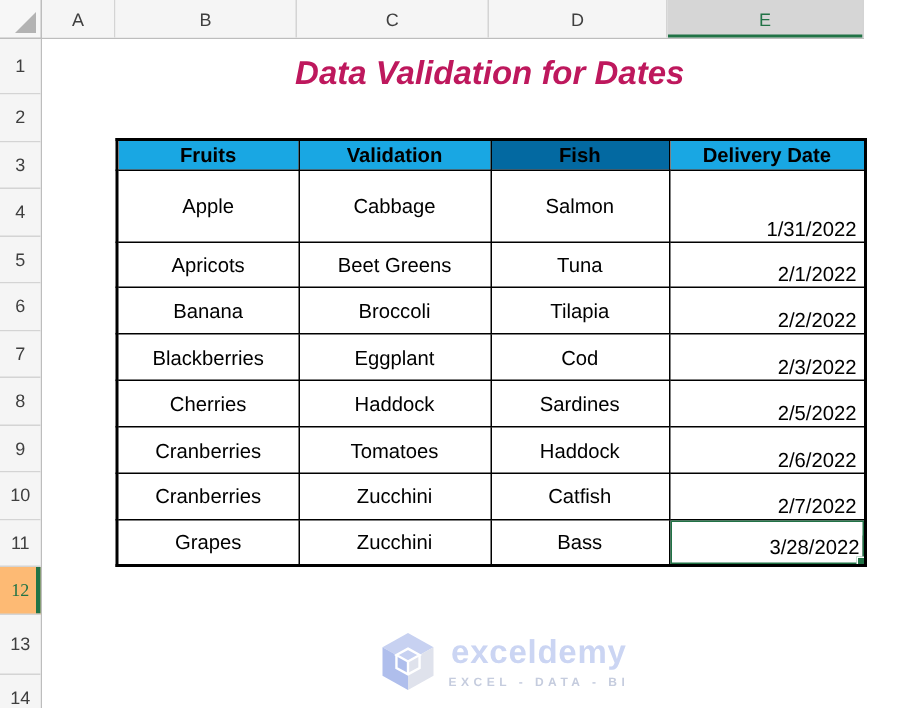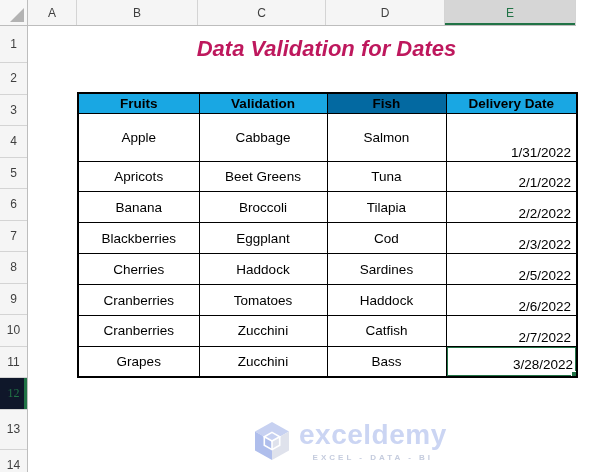--- a/index.html
+++ b/index.html
@@ -30,21 +30,21 @@
   
   .row-strip{
     position:absolute;left:0;top:26px;width:28px;height:446px;
     border-right:1px solid #BDBDBD;box-sizing:border-box;background:#fff;
   }
   .row-h{
     width:100%;display:flex;align-items:center;justify-content:center;
     font-size:12px;color:#3F3F3F;background:#F5F5F5;
     border-bottom:1px solid #D4D4D4;box-sizing:border-box;
   }
-  .row-h.sel{background:#0f172a;color:#217346;box-shadow:inset -3px 0 0 #217346;font-family:Liberation Serif, serif;}
+  .row-h.sel{background:#fdba74;color:#217346;box-shadow:inset -3px 0 0 #217346;font-family:Liberation Serif, serif;}
   
   .title{
     position:absolute;left:77px;top:26px;width:499px;height:37px;
     display:flex;align-items:flex-end;justify-content:center;
     font-weight:bold;font-style:italic;font-size:22px;color:#be185d;
     padding-bottom:1px;box-sizing:border-box;white-space:nowrap;
   }
   
   table.datatable{
     position:absolute;left:77px;top:92px;border-collapse:collapse;table-layout:fixed;
@@ -75,21 +75,21 @@
   .handle{
     position:absolute;right:-3px;bottom:-3px;width:6px;height:6px;
     background:#217346;border:1px solid #fff;box-sizing:content-box;
   }
   
   .wm{
     position:absolute;left:252px;top:420px;display:flex;align-items:center;gap:7px;
   }
   .wm-text{display:flex;flex-direction:column;align-items:center;}
   .wm-brand{
-    font-size:28px;font-weight:bold;color:#CBD5F3;line-height:1;letter-spacing:.5px;
+    font-size:22px;font-weight:bold;color:#CBD5F3;line-height:1;letter-spacing:.5px;
   }
   .wm-tagline{
     font-size:8px;color:#C5CCDE;letter-spacing:3px;margin-top:4px;font-weight:bold;
   }
 </style>
 </head>
 <body>
 
 <div class="sheet">
 

